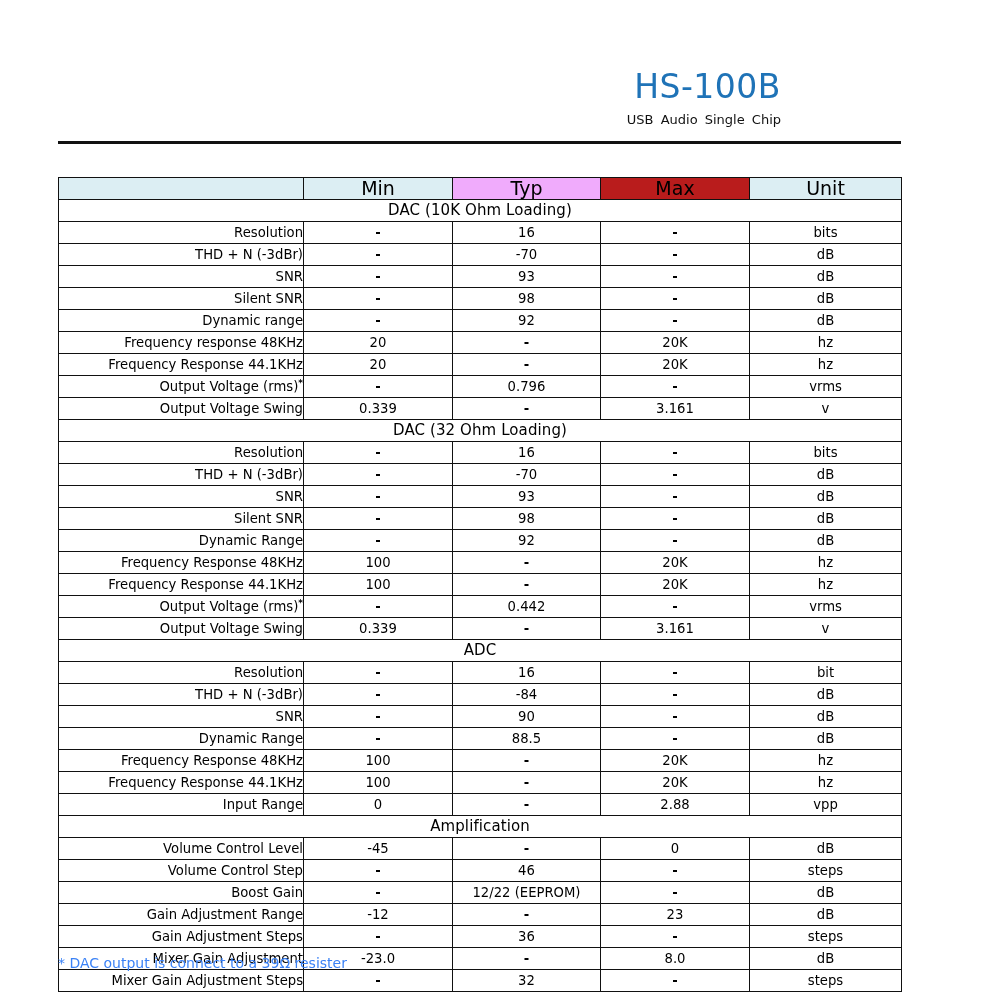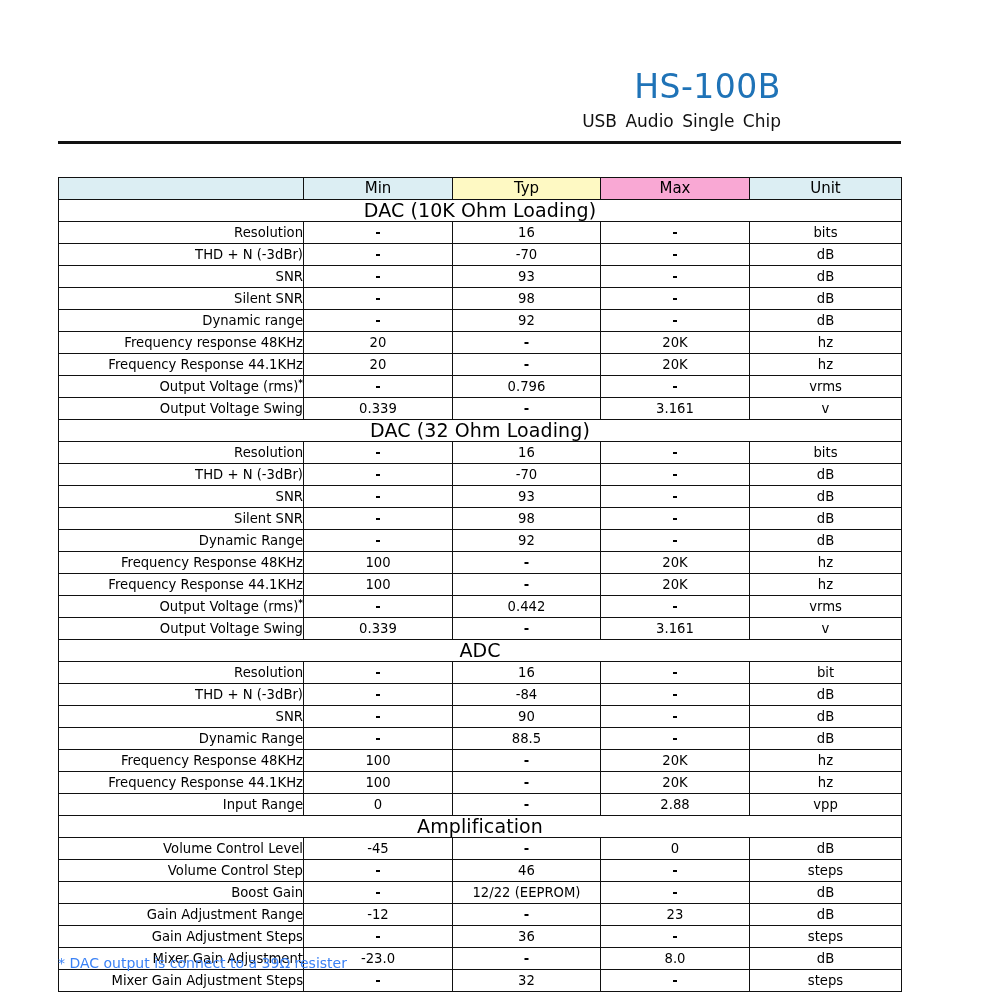--- a/index.html
+++ b/index.html
@@ -33,21 +33,21 @@
     letter-spacing: 0.5px;
     color: #1f73b7;
     font-weight: 400;
     line-height: 1;
     white-space: nowrap;
   }
   #product-subtitle {
     position: absolute;
     right: 101px;
     top: 113px;
-    font-size: 17px;
+    font-size: 13px;
     color: #111111;
     font-weight: 400;
     line-height: 1;
     white-space: nowrap;
     word-spacing: 3px;
   }
   #header-rule {
     position: absolute;
     left: 58px;
     top: 141px;
@@ -82,30 +82,30 @@
     line-height: 19px;
     vertical-align: middle;
     font-weight: 400;
     overflow: hidden;
     white-space: nowrap;
   }
   
   tr.head-row th {
     background: #dceef3;
     text-align: center;
-    font-size: 15px;
+    font-size: 19px;
     font-weight: 400;
   }
   tr.head-row th.blank {
     background: #dceef3;
   }
   
   td.section {
     text-align: center;
-    font-size: 19px;
+    font-size: 15px;
     font-weight: 400;
     letter-spacing: 0.1px;
   }
   
   td.param {
     text-align: right;
     padding-left: 9px;
     font-weight: 700;
     font-size: 13.2px;
   }
@@ -152,22 +152,22 @@
       <col class="c-param">
         <col class="c-min">
         <col class="c-typ">
         <col class="c-max">
         <col class="c-unit">
     </colgroup>
     <thead>
       <tr class="head-row">
         <th class="blank" style="background: rgb(220, 238, 243);"></th>
         <th style="background: rgb(220, 238, 243);">Min</th>
-        <th style="background: #fef9c3;">Typ</th>
-        <th style="background: #f9a8d4;">Max</th>
+        <th style="background: #f0abfc;">Typ</th>
+        <th style="background: #b91c1c;">Max</th>
         <th style="background: rgb(220, 238, 243);">Unit</th>
       </tr>
     </thead>
     <tbody id="spec-body">
         <tr>
           <td class="section" colspan="5">DAC (10K Ohm Loading)</td>
         </tr>
         <tr>
           <td class="param"><span>Resolution</span></td>
           <td class="val dash">-</td>

